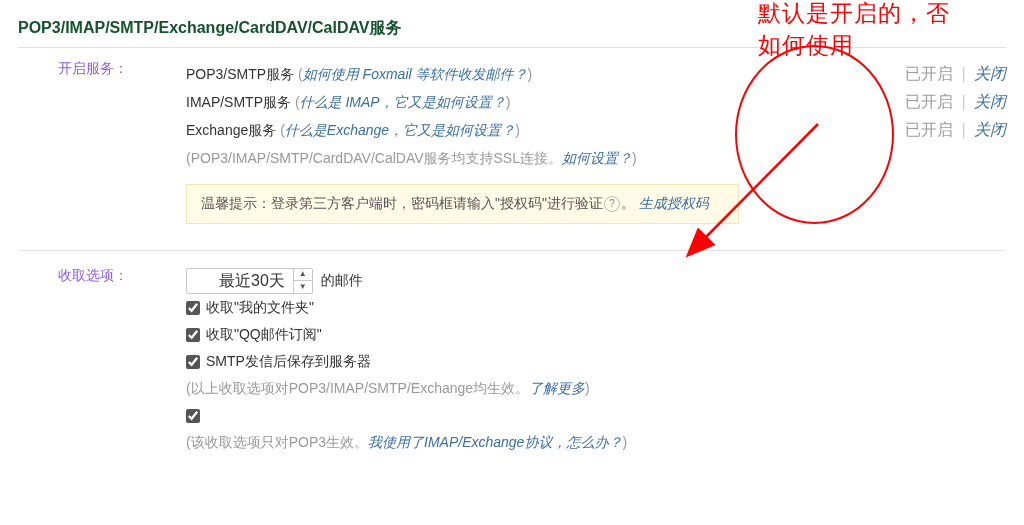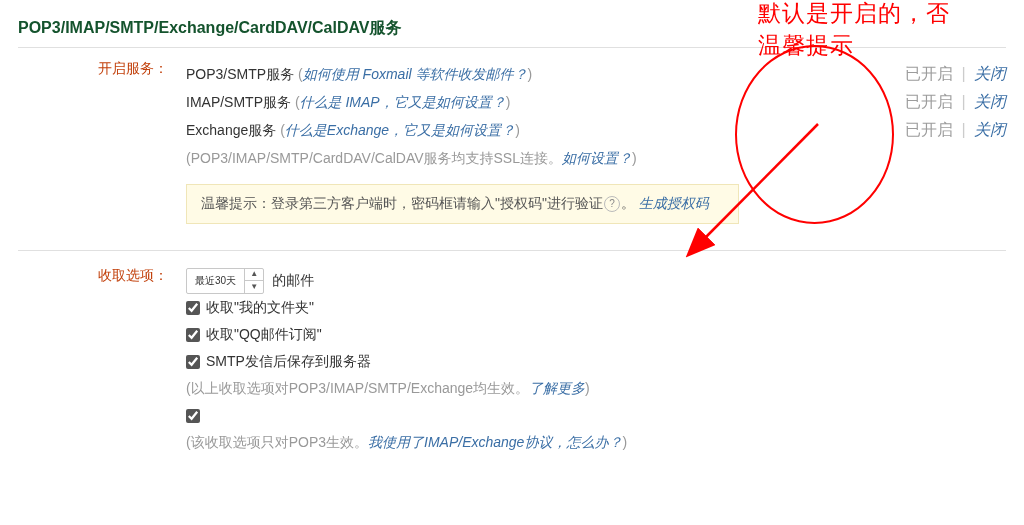--- a/index.html
+++ b/index.html
@@ -28,23 +28,23 @@
     border: none;
     border-top: 1px solid #e0e0e0;
     margin: 6px 0 12px 0;
   }
   .row-block {
     display: flex;
     margin-bottom: 8px;
   }
   .label-col {
     width: 150px;
-    text-align: right;
+    text-align: center;
     padding-right: 18px;
-    color: #c2410c;
+    color: #8b5cf6;
     flex-shrink: 0;
   }
   .content-col {
     flex: 1;
   }
   .svc-line {
     display: flex;
     align-items: center;
     line-height: 28px;
     height: 28px;
@@ -93,21 +93,22 @@
   .select-wrap {
     display: inline-flex;
     align-items: center;
     border: 1px solid #c8c8c8;
     border-radius: 2px;
     height: 24px;
     background: #fff;
   }
   .select-val {
     padding: 0 8px 0 8px;
-    font-size: 10px;
+    font-size: 16px;
+    margin-left: 24px;
   }
   .stepper {
     display: flex;
     flex-direction: column;
     width: 18px;
     border-left: 1px solid #c8c8c8;
     height: 24px;
   }
   .stepper span {
     flex: 1;
@@ -255,21 +256,21 @@
           <a href="#" class="link">我使用了IMAP/Exchange协议，怎么办？</a>
           <span>)</span>
       </div>
 
     </div>
   </div>
 
 </div>
 
 <div class="anno-text" style="left:758px; top:-2px;">默认是开启的，否</div>
-<div class="anno-text" style="left:758px; top:30px;">温馨提示</div>
+<div class="anno-text" style="left:758px; top:30px;">如何使用</div>
 <div class="anno-ellipse" style="left:735px; top:45px; width:155px; height:175px;"></div>
 <svg class="anno-svg" style="left:0; top:0;" width="1024" height="525">
   <defs>
     <marker id="arrowhead" markerWidth="12" markerHeight="10" refX="1" refY="5" orient="auto">
       <polygon points="0 0, 12 5, 0 10" fill="#ff0000"></polygon>
     </marker>
   </defs>
   <line x1="818" y1="124" x2="705" y2="238" stroke="#ff0000" stroke-width="2.5" marker-end="url(#arrowhead)"></line>
 </svg>
 

